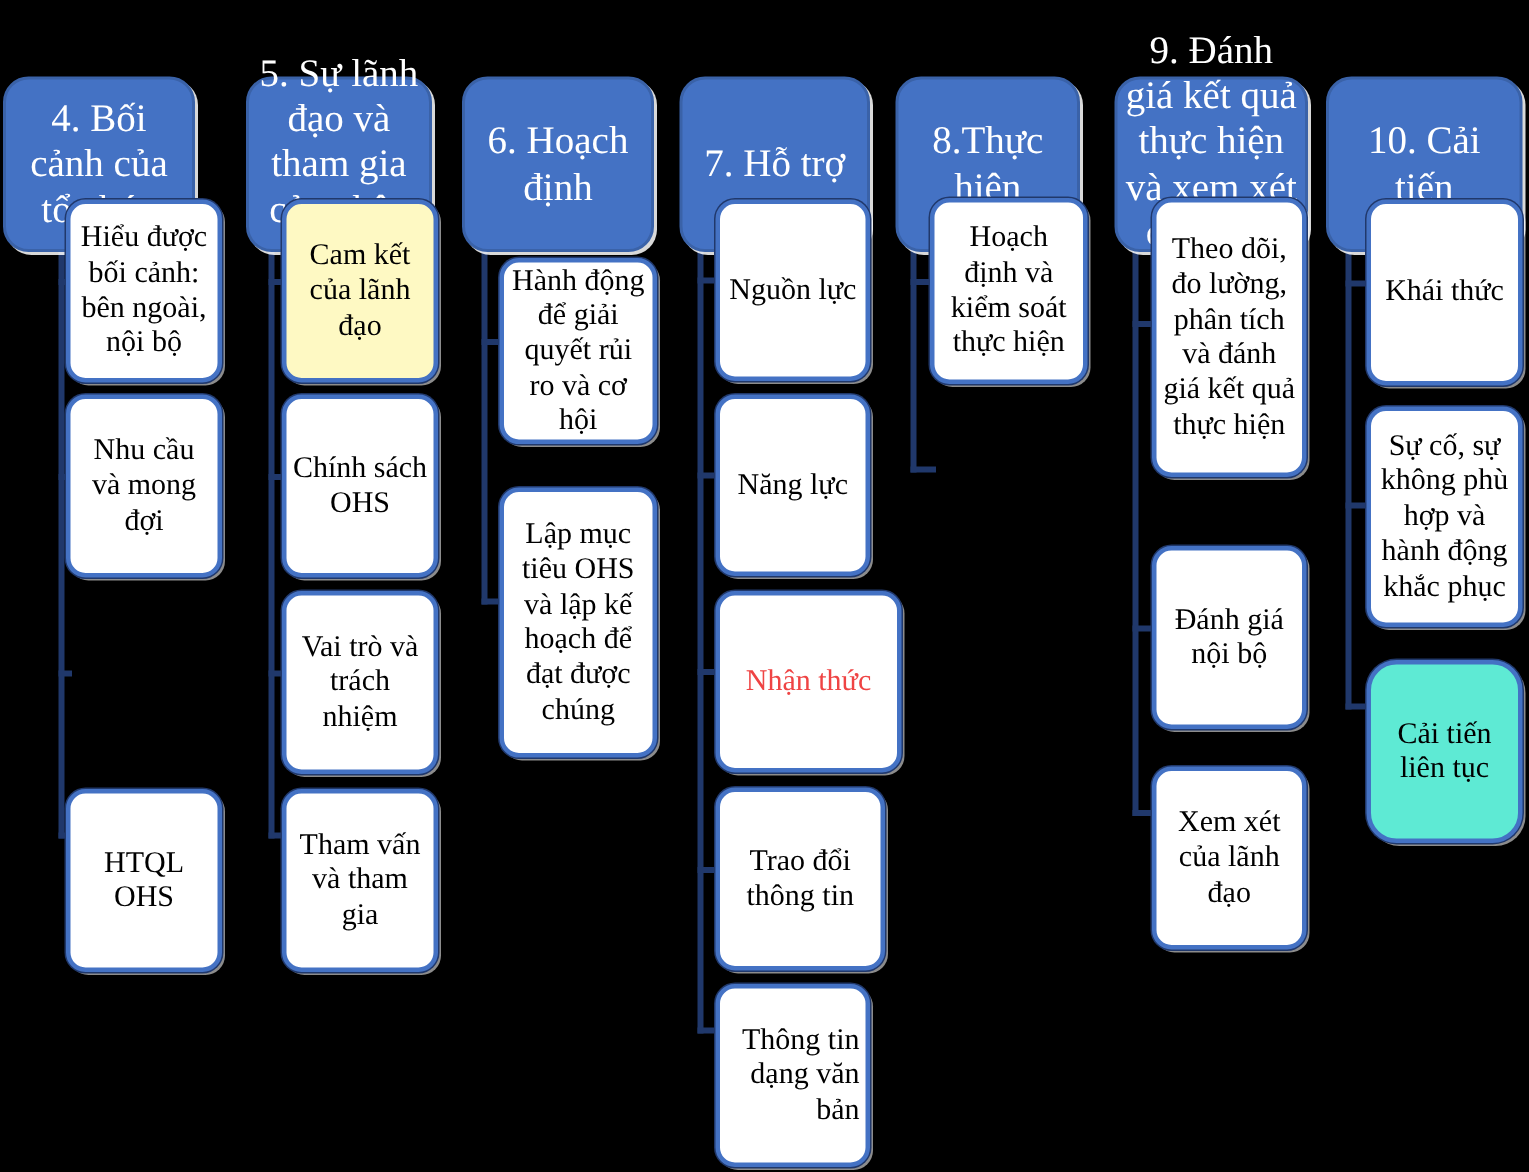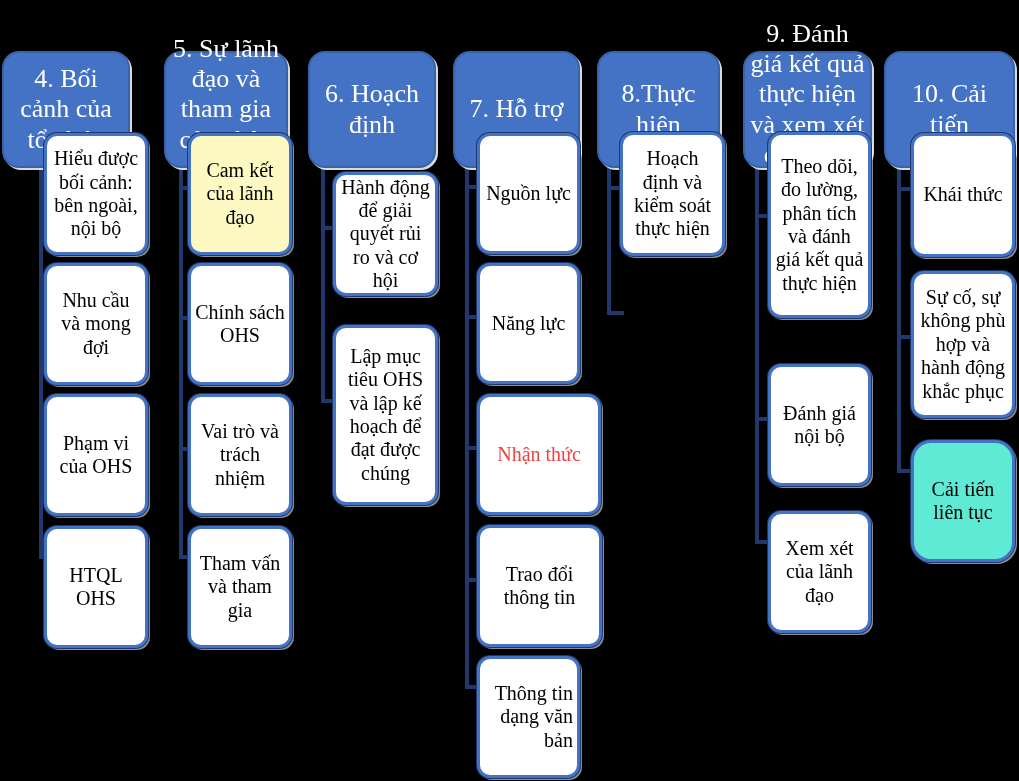--- a/index.html
+++ b/index.html
@@ -40,21 +40,20 @@
 <body>
 
 <div id="stage" style="background: rgb(0, 0, 0);">
     <div class="vline" style="left: 39px; top: 119px; width: 4px; height: 440px; background: rgb(32, 56, 107);"></div>
     <div class="hdr" style="left: 2px; width: 128px; background: rgb(68, 114, 196); color: rgb(255, 255, 255); border-color: rgb(58, 98, 168);">4. Bối cảnh của tổ chức</div>
     <div class="stub" style="left: 39px; top: 186px; width: 9px; height: 4px; background: rgb(32, 56, 107);"></div>
     <div class="kid" style="left: 44px; top: 133px; width: 104px; height: 122px; background: rgb(255, 255, 255); color: rgb(0, 0, 0); border-color: rgb(68, 114, 196);">Hiểu được bối cảnh: bên ngoài, nội bộ</div>
     <div class="stub" style="left: 39px; top: 316px; width: 9px; height: 4px; background: rgb(32, 56, 107);"></div>
     <div class="kid" style="left: 44px; top: 263px; width: 104px; height: 122px; background: rgb(255, 255, 255); color: rgb(0, 0, 0); border-color: rgb(68, 114, 196);">Nhu cầu và mong đợi</div>
     <div class="stub" style="left: 39px; top: 447px; width: 9px; height: 4px; background: rgb(32, 56, 107);"></div>
-    <div class="kid" style="left: 44px; top: 394px; width: 104px; height: 122px; background: rgb(255, 255, 255); color: rgb(0, 0, 0); border-color: rgb(68, 114, 196);">Phạm vi của OHS</div>
     <div class="stub" style="left: 39px; top: 555px; width: 9px; height: 4px; background: rgb(32, 56, 107);"></div>
     <div class="kid" style="left: 44px; top: 526px; width: 104px; height: 122px; background: rgb(255, 255, 255); color: rgb(0, 0, 0); border-color: rgb(68, 114, 196);">HTQL OHS</div>
     <div class="vline" style="left: 179px; top: 119px; width: 4px; height: 440px; background: rgb(32, 56, 107);"></div>
     <div class="hdr" style="left: 164px; width: 124px; background: rgb(68, 114, 196); color: rgb(255, 255, 255); border-color: rgb(58, 98, 168);">5. Sự lãnh đạo và tham gia của nhân viên</div>
     <div class="stub" style="left: 179px; top: 186px; width: 13px; height: 4px; background: rgb(32, 56, 107);"></div>
     <div class="kid" style="left: 188px; top: 133px; width: 104px; height: 122px; background: #fef9c3; color: rgb(0, 0, 0); border-color: rgb(68, 114, 196);">Cam kết của lãnh đạo</div>
     <div class="stub" style="left: 179px; top: 316px; width: 13px; height: 4px; background: rgb(32, 56, 107);"></div>
     <div class="kid" style="left: 188px; top: 263px; width: 104px; height: 122px; background: rgb(255, 255, 255); color: rgb(0, 0, 0); border-color: rgb(68, 114, 196);">Chính sách OHS</div>
     <div class="stub" style="left: 179px; top: 447px; width: 13px; height: 4px; background: rgb(32, 56, 107);"></div>
     <div class="kid" style="left: 188px; top: 394px; width: 104px; height: 122px; background: rgb(255, 255, 255); color: rgb(0, 0, 0); border-color: rgb(68, 114, 196);">Vai trò và trách nhiệm</div>
@@ -68,21 +67,21 @@
     <div class="kid" style="left: 333px; top: 325px; width: 105px; height: 180px; background: rgb(255, 255, 255); color: rgb(0, 0, 0); border-color: rgb(68, 114, 196);">Lập mục tiêu OHS và lập kế hoạch để đạt được chúng</div>
     <div class="vline" style="left: 465px; top: 119px; width: 4px; height: 570px; background: rgb(32, 56, 107);"></div>
     <div class="hdr" style="left: 453px; width: 127px; background: rgb(68, 114, 196); color: rgb(255, 255, 255); border-color: rgb(58, 98, 168);">7. Hỗ trợ</div>
     <div class="stub" style="left: 465px; top: 185px; width: 16px; height: 4px; background: rgb(32, 56, 107);"></div>
     <div class="kid" style="left: 477px; top: 133px; width: 103px; height: 121px; background: rgb(255, 255, 255); color: rgb(0, 0, 0); border-color: rgb(68, 114, 196);">Nguồn lực</div>
     <div class="stub" style="left: 465px; top: 315px; width: 16px; height: 4px; background: rgb(32, 56, 107);"></div>
     <div class="kid" style="left: 477px; top: 263px; width: 103px; height: 121px; background: rgb(255, 255, 255); color: rgb(0, 0, 0); border-color: rgb(68, 114, 196);">Năng lực</div>
     <div class="stub" style="left: 465px; top: 446px; width: 16px; height: 4px; background: rgb(32, 56, 107);"></div>
     <div class="kid" style="left: 477px; top: 394px; width: 124px; height: 121px; background: rgb(255, 255, 255); color: #ef4444; border-color: rgb(68, 114, 196);">Nhận thức</div>
     <div class="stub" style="left: 465px; top: 578px; width: 16px; height: 4px; background: rgb(32, 56, 107);"></div>
-    <div class="kid" style="left: 477px; top: 525px; width: 125px; height: 122px; background: rgb(255, 255, 255); color: rgb(0, 0, 0); border-color: rgb(68, 114, 196);">Trao đổi thông tin</div>
+    <div class="kid" style="left: 477px; top: 525px; width: 113px; height: 122px; background: rgb(255, 255, 255); color: rgb(0, 0, 0); border-color: rgb(68, 114, 196);">Trao đổi thông tin</div>
     <div class="stub" style="left: 465px; top: 685px; width: 16px; height: 4px; background: rgb(32, 56, 107);"></div>
     <div class="kid" style="left: 477px; top: 656px; width: 103px; height: 122px; background: rgb(255, 255, 255); color: rgb(0, 0, 0); border-color: rgb(68, 114, 196); text-align: right;">Thông tin dạng văn bản</div>
     <div class="vline" style="left: 607px; top: 119px; width: 4px; height: 196px; background: rgb(32, 56, 107);"></div>
     <div class="hdr" style="left: 597px; width: 123px; background: rgb(68, 114, 196); color: rgb(255, 255, 255); border-color: rgb(58, 98, 168);">8.Thực hiện</div>
     <div class="stub" style="left: 607px; top: 186px; width: 17px; height: 4px; background: rgb(32, 56, 107);"></div>
     <div class="kid" style="left: 620px; top: 132px; width: 105px; height: 124px; background: rgb(255, 255, 255); color: rgb(0, 0, 0); border-color: rgb(68, 114, 196);">Hoạch định và kiểm soát thực hiện</div>
     <div class="stub" style="left: 607px; top: 311px; width: 17px; height: 4px; background: rgb(32, 56, 107);"></div>
     <div class="vline" style="left: 755px; top: 119px; width: 4px; height: 425px; background: rgb(32, 56, 107);"></div>
     <div class="hdr" style="left: 743px; width: 129px; background: rgb(68, 114, 196); color: rgb(255, 255, 255); border-color: rgb(58, 98, 168);">9. Đánh giá kết quả thực hiện và xem xét cuả lãnh đạo</div>
     <div class="stub" style="left: 755px; top: 214px; width: 17px; height: 4px; background: rgb(32, 56, 107);"></div>

